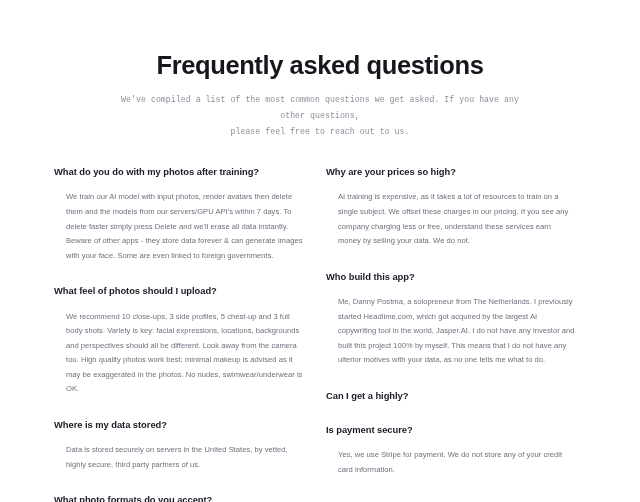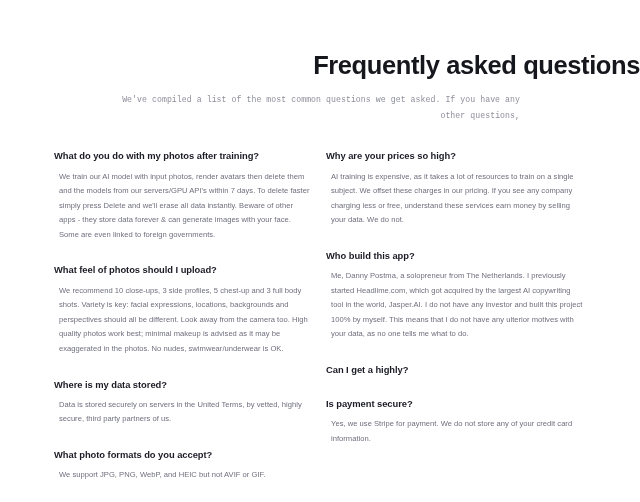--- a/index.html
+++ b/index.html
@@ -18,21 +18,21 @@
   .page {
     width: 640px;
     height: 502px;
     box-sizing: border-box;
     padding: 0;
     position: relative;
   }
 
   
   .header {
-    text-align: right;
+    text-align: center;
     padding-top: 51px;
   }
 
   .page-title {
     font-size: 25.5px;
     font-weight: 700;
     color: #16161d;
     letter-spacing: -0.4px;
     line-height: 1.15;
     margin: 0;
@@ -82,52 +82,53 @@
     line-height: 1.3;
     margin: 0 0 7px 0;
   }
 
   .faq-answer {
     font-size: 7.6px;
     font-weight: 400;
     color: #6f6f7e;
     line-height: 1.92;
     letter-spacing: 0.02px;
-    margin: 5px;
+    margin: 12px;
   }
 </style>
 </head>
 <body>
 
 <div class="page">
 
   <div class="header">
     <h1 class="page-title">Frequently asked questions</h1>
     <div class="subtitle">
       <span class="subtitle-line">We've compiled a list of the most common questions we get asked. If you have any other questions,</span>
+      <span class="subtitle-line">please feel free to reach out to us.</span>
     </div>
   </div>
 
   <div class="faq-grid">
 
     <div class="faq-column">
 
       <div class="faq-item">
         <div class="faq-question">What do you do with my photos after training?</div>
         <div class="faq-answer">We train our AI model with input photos, render avatars then delete them and the models from our servers/GPU API's within 7 days. To delete faster simply press Delete and we'll erase all data instantly. Beware of other apps - they store data forever &amp; can generate images with your face. Some are even linked to foreign governments.</div>
       </div>
 
       <div class="faq-item">
         <div class="faq-question">What feel of photos should I upload?</div>
         <div class="faq-answer">We recommend 10 close-ups, 3 side profiles, 5 chest-up and 3 full body shots. Variety is key: facial expressions, locations, backgrounds and perspectives should all be different. Look away from the camera too. High quality photos work best; minimal makeup is advised as it may be exaggerated in the photos. No nudes, swimwear/underwear is OK.</div>
       </div>
 
       <div class="faq-item">
         <div class="faq-question">Where is my data stored?</div>
-        <div class="faq-answer">Data is stored securely on servers in the United Terms, by vetted, highly secure, third party partners of us.</div>
+        <div class="faq-answer">Data is stored securely on servers in the United States, by vetted, highly secure, third party partners of us.</div>
       </div>
 
       <div class="faq-item">
         <div class="faq-question">What photo formats do you accept?</div>
         <div class="faq-answer">We support JPG, PNG, WebP, and HEIC but not AVIF or GIF.</div>
       </div>
 
     </div>
 
     <div class="faq-column">

